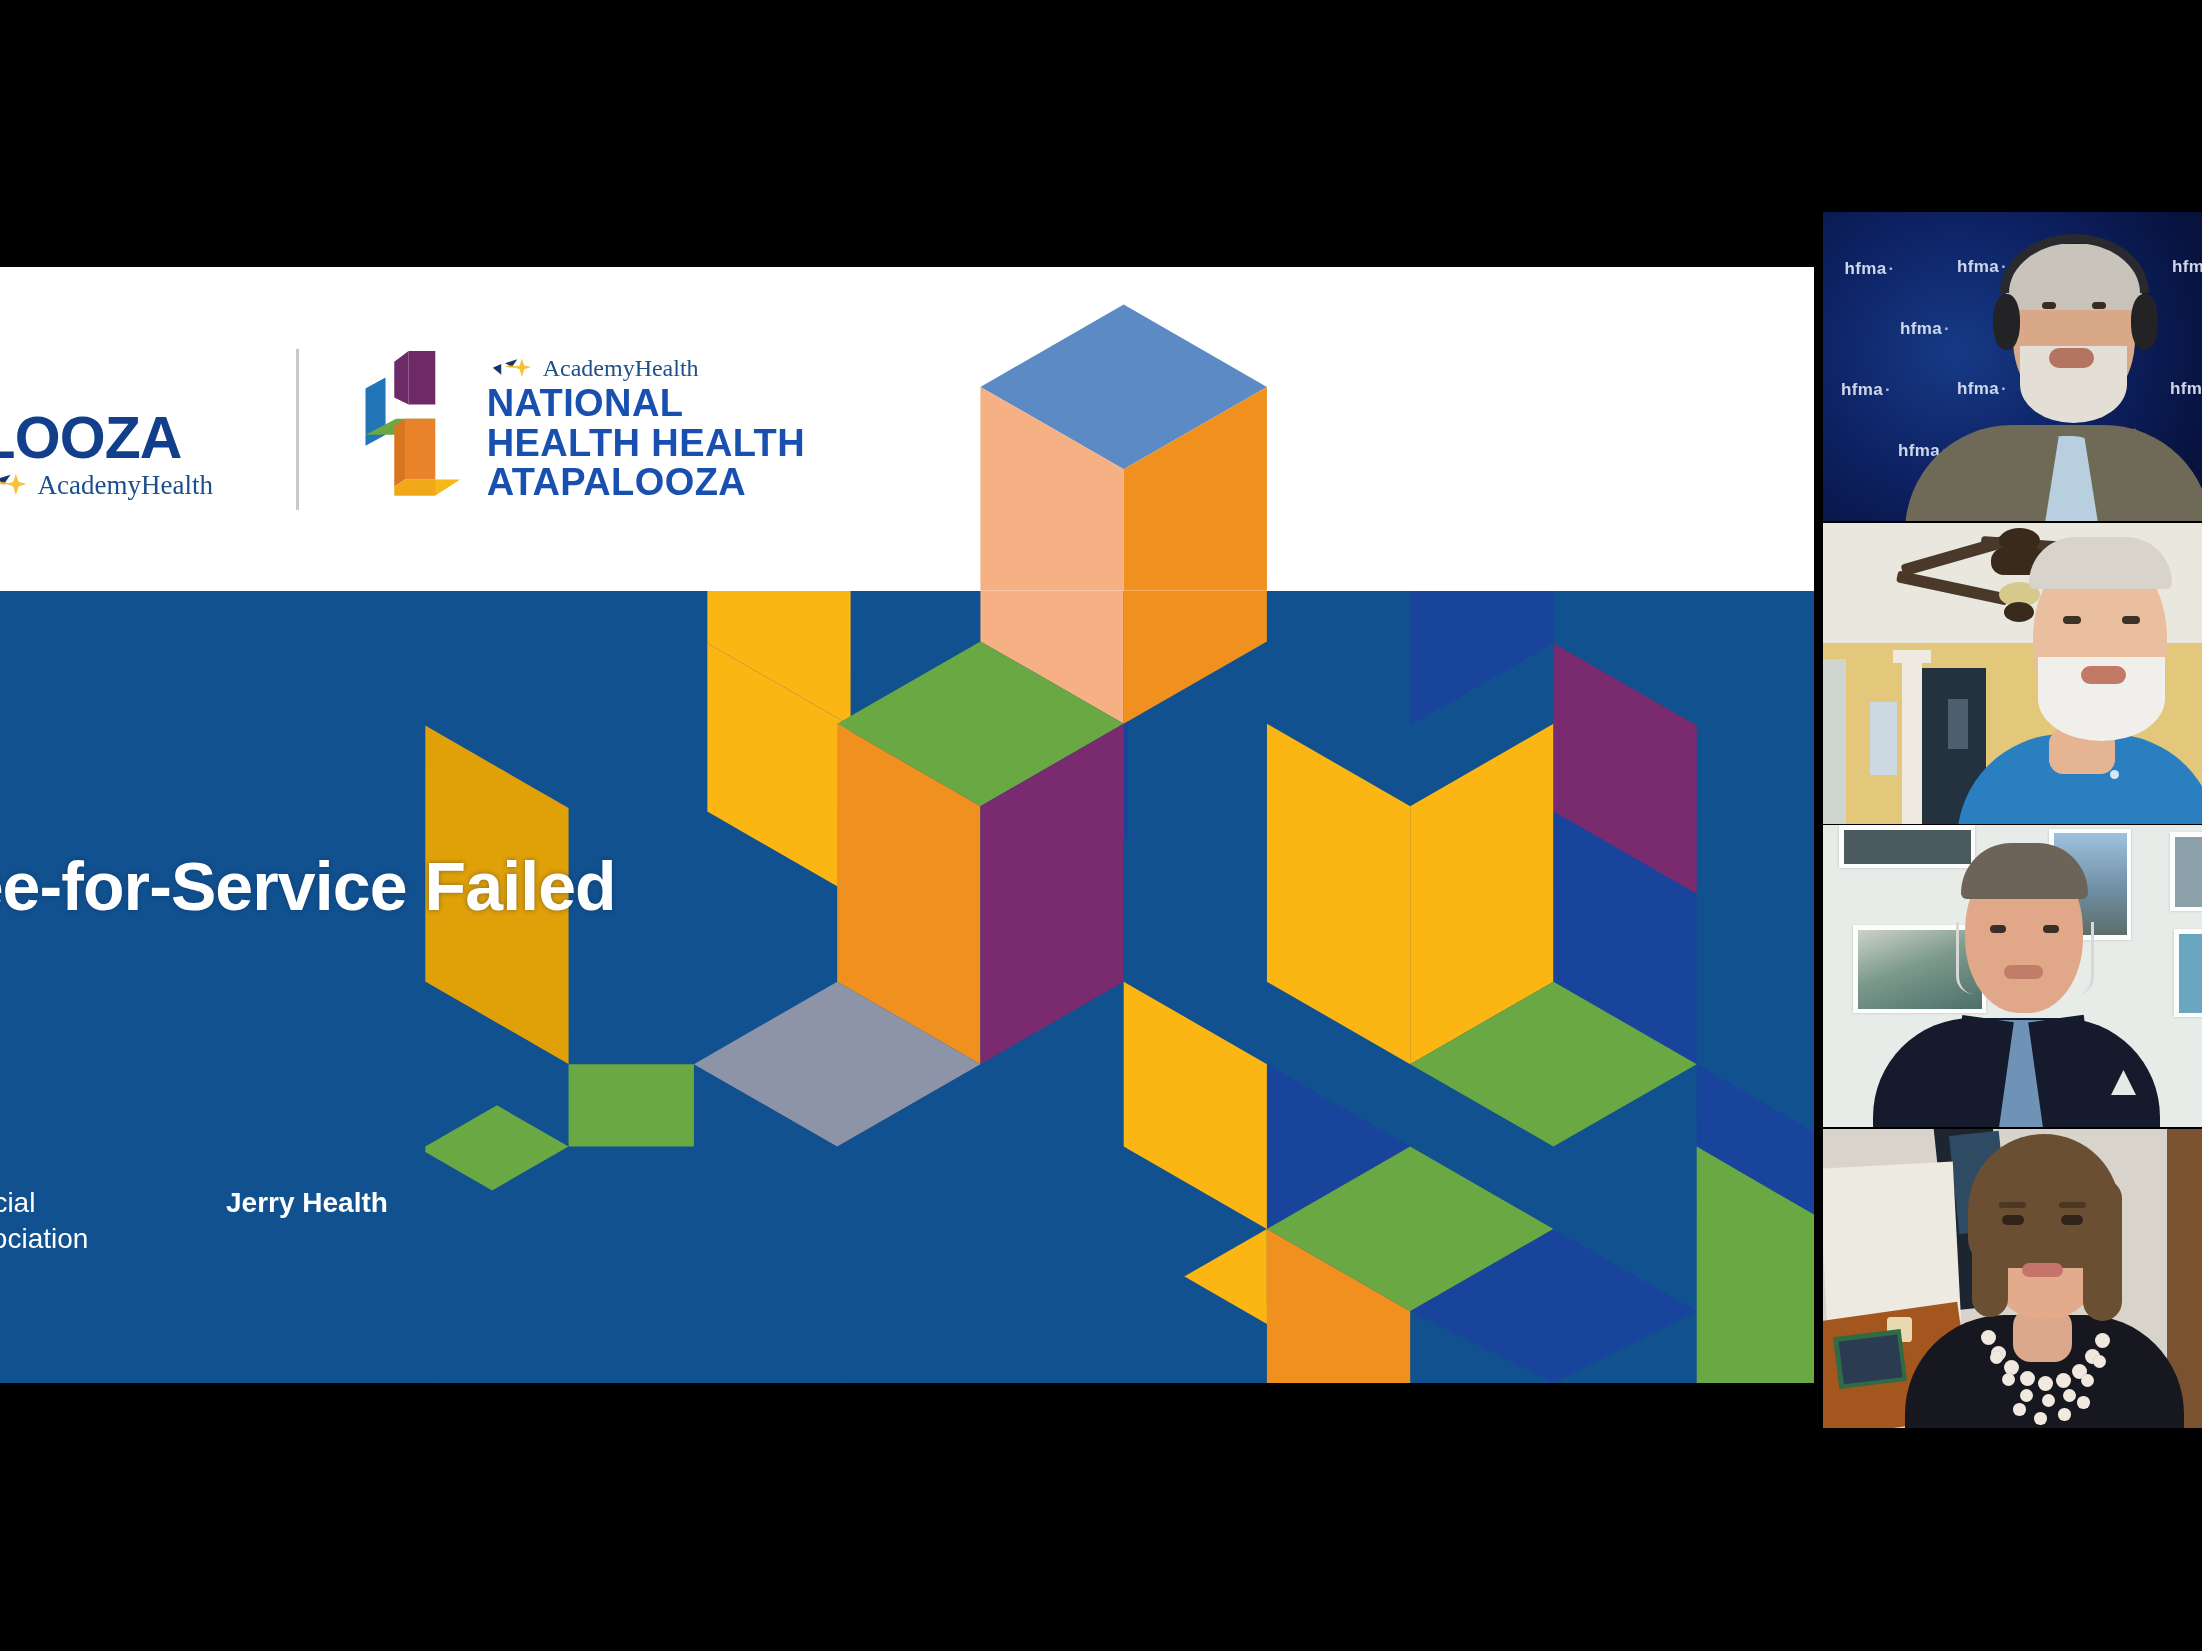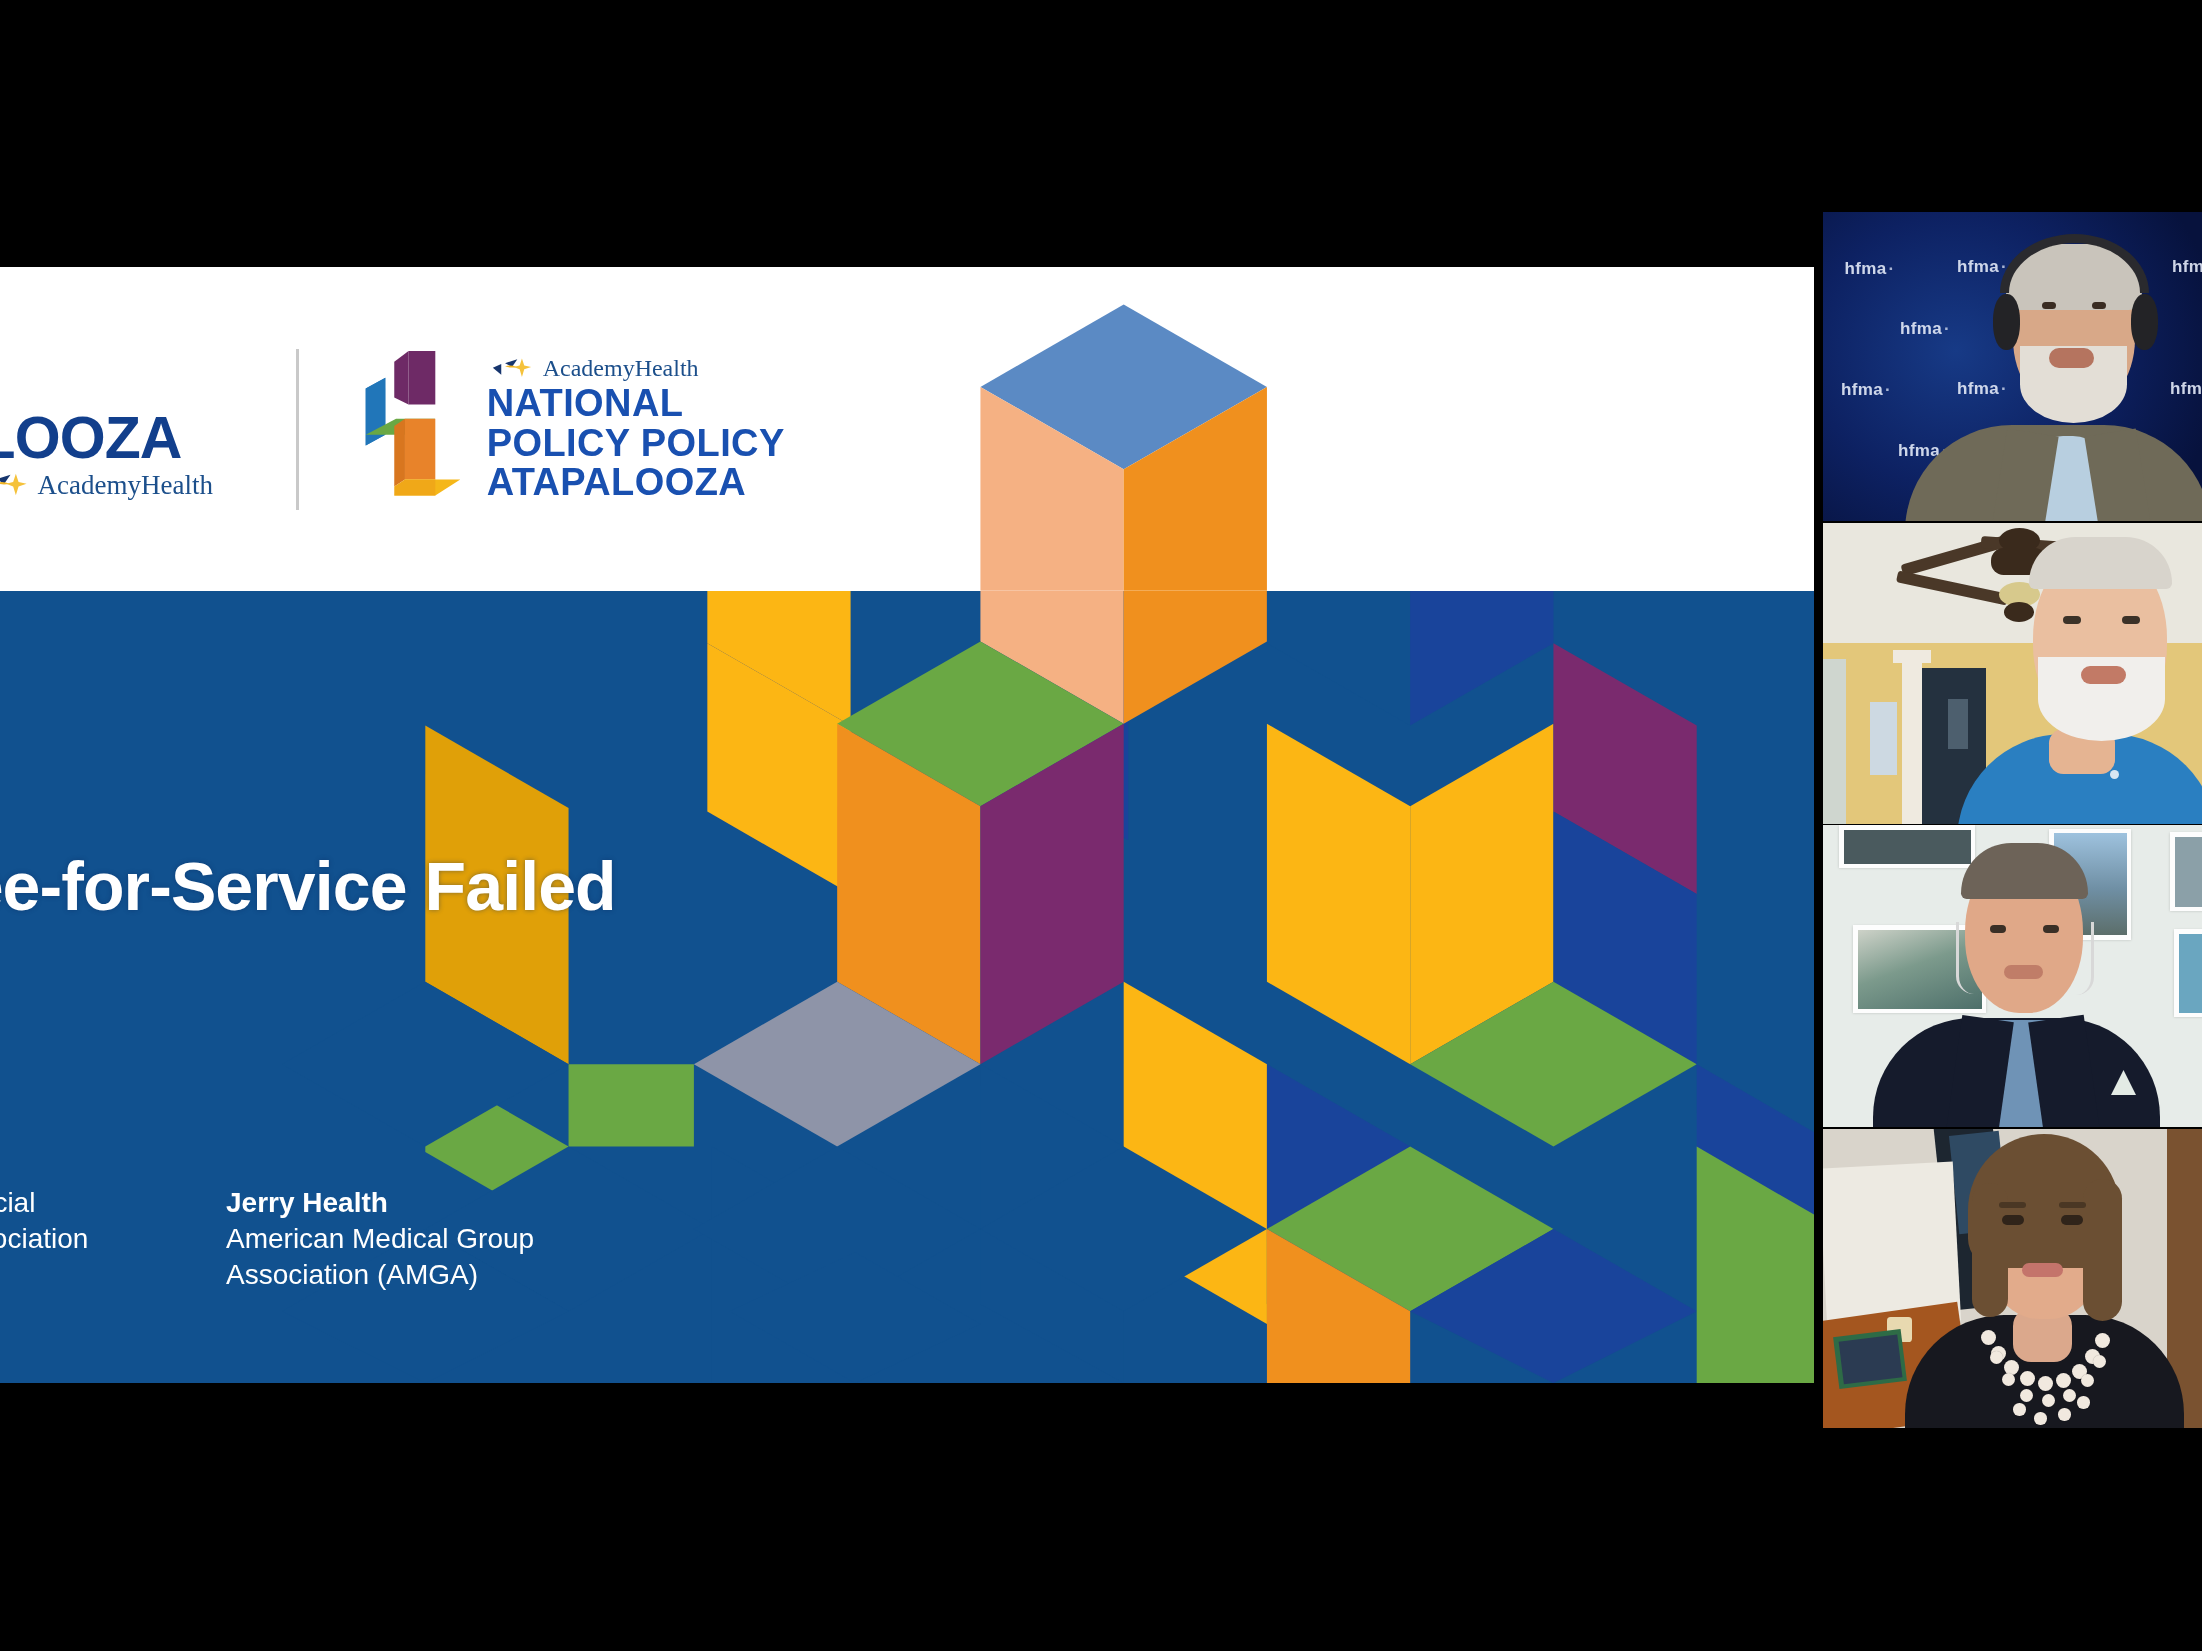--- a/index.html
+++ b/index.html
@@ -269,37 +269,36 @@
               <svg viewBox="0 0 58 30" width="47" height="23">
                 <polygon points="2,14 13,9 13,23" fill="#16356e"></polygon>
                 <path d="M18 8 L34 3 L27 13 Z" fill="#16356e"></path>
                 <path d="M18 12 Q26 10 33 13 Q25 15 18 12 Z" fill="#f0b323"></path>
                 <polygon points="40,2 43,11 52,13 43,16 40,26 37,16 29,13 37,11" fill="#f5c23b"></polygon>
               </svg>
             </span>
             <span class="ah-text" style="font-size:24px">AcademyHealth</span>
           </span>
           <div class="nhpc-lines">NATIONAL</div>
-          <div class="nhpc-lines">POLICY POLICY</div>
+          <div class="nhpc-lines">HEALTH HEALTH</div>
           <div class="nhpc-lines">ATAPALOOZA</div>
         </span>
       </div>
     </div>
 
     <div id="slide-title">Fee-for-Service Failed</div>
 
 
     <div class="presenter" id="pres-3">
       <div class="p-org" style="white-space:pre-line">e Financial
 ent Association</div>
     </div>
 
     <div class="presenter" id="pres-4">
       <div class="p-name">Jerry Health</div>
-      <div class="p-org">American Medical Group Association (AMGA)</div>
     </div>
   </div>
 
   <div id="tiles">
 
     <div class="tile" id="tile-0">
       <div class="tile-inner">
         <div class="bg-hfma"></div>
         <span class="hfma-tag" style="left:21.5px;  top:47px;">hfma</span>
         <span class="hfma-tag" style="left:134px; top:45px;">hfma</span>

